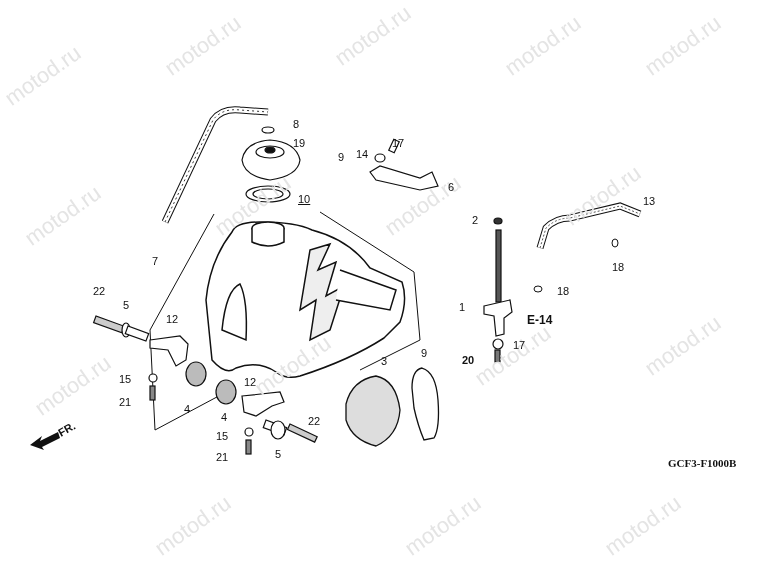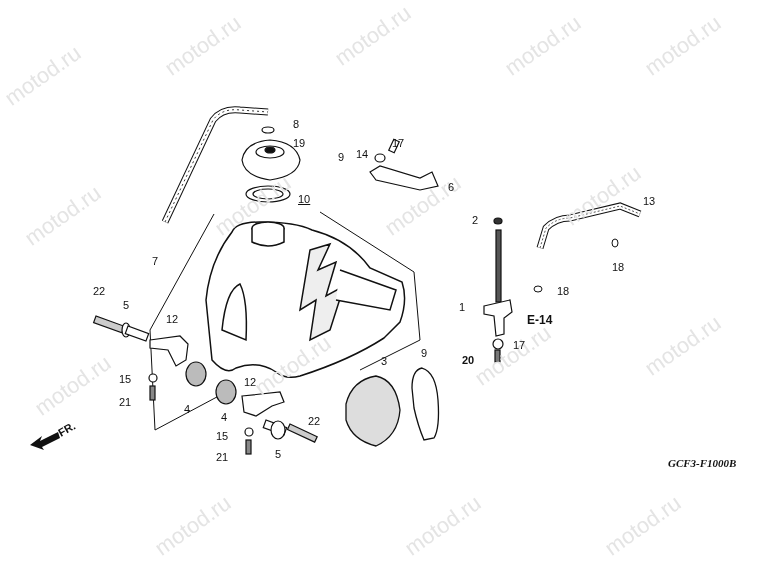--- a/index.html
+++ b/index.html
@@ -142,13 +142,13 @@
 <div class="lbl" style="left:244px;top:377px;">12</div>
 <div class="lbl" style="left:216px;top:431px;">15</div>
 <div class="lbl" style="left:216px;top:452px;">21</div>
 <div class="lbl" style="left:308px;top:416px;">22</div>
 <div class="lbl" style="left:275px;top:449px;">5</div>
 <div class="lbl" style="left:381px;top:356px;">3</div>
 <div class="lbl" style="left:421px;top:348px;">9</div>
 
 <div class="ref" style="left:527px;top:313px;">E-14</div>
 <div class="lbl" style="left:58px;top:424px;font-weight:bold;transform:rotate(-30deg);">FR.</div>
-<div class="code" style="left:668px;top:457px;font-style:italic;">GCF3-F1000B</div>
+<div class="code" style="left:668px;top:457px;">GCF3-F1000B</div>
 
 </body></html>

